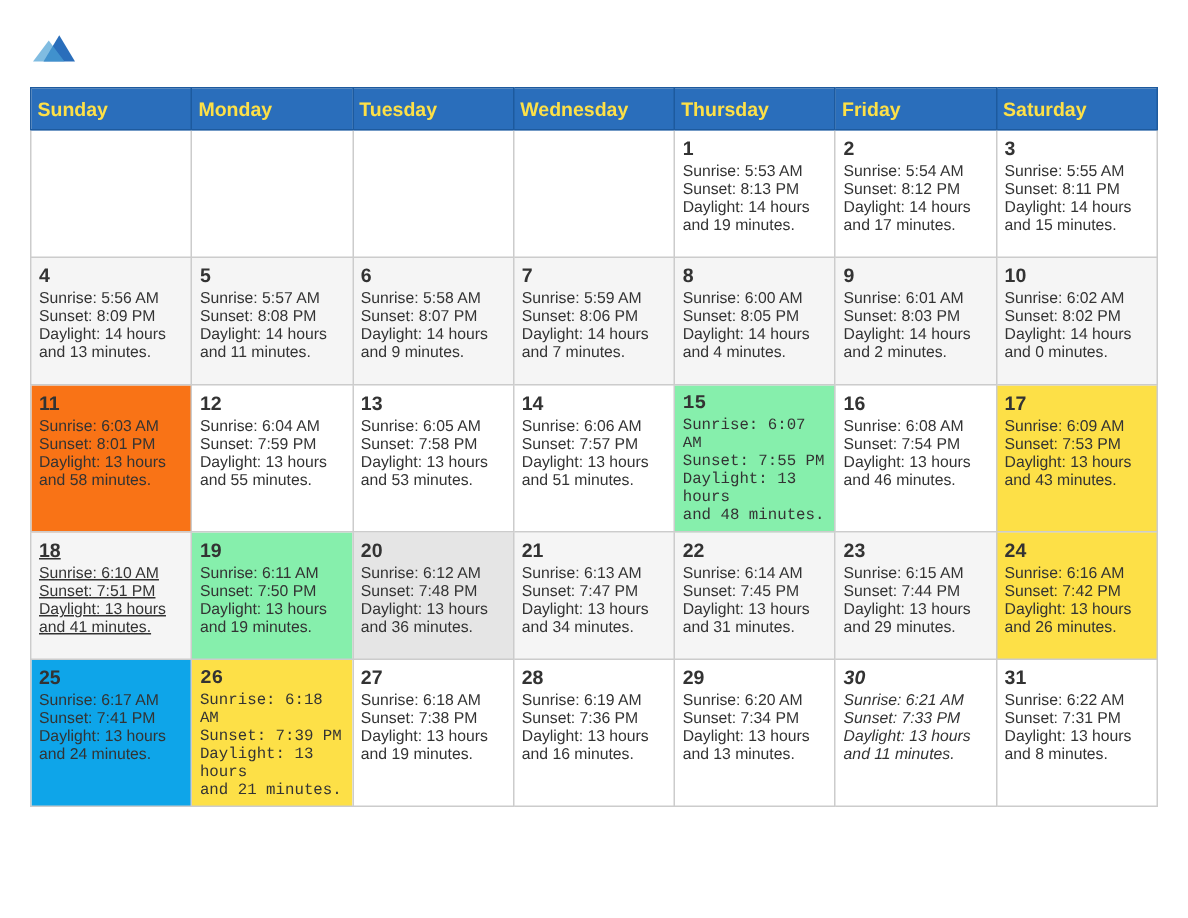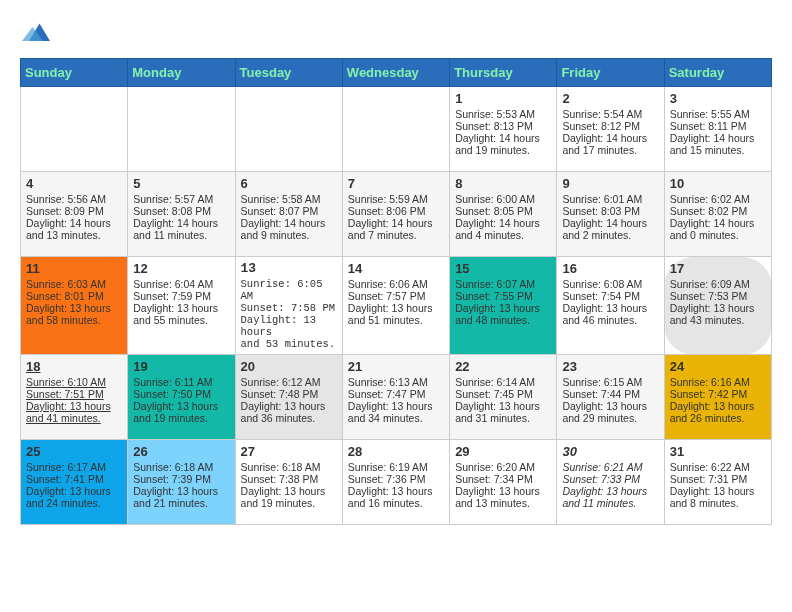--- a/index.html
+++ b/index.html
@@ -42,21 +42,21 @@
       font-size: 15px;
       color: #444;
     }
     .calendar {
       width: 100%;
       border-collapse: collapse;
       border: 1px solid #ccc;
     }
     .calendar th {
       background-color: #2a6ebb;
-      color: #86efac;
+      color: #fde047;
       font-size: 13px;
       font-weight: bold;
       padding: 6px 4px;
       text-align: left;
       border: 1px solid #1d5a9e;
     }
     .calendar td {
       border: 1px solid #ccc;
       vertical-align: top;
       padding: 4px 5px;
@@ -200,65 +200,65 @@
             <div>Daylight: 13 hours</div>
             <div>and 58 minutes.</div>
           </td>
           <td style="background: rgb(255, 255, 255); margin-left: 30px;">
             <span class="day-num">12</span>
             <div>Sunrise: 6:04 AM</div>
             <div>Sunset: 7:59 PM</div>
             <div>Daylight: 13 hours</div>
             <div>and 55 minutes.</div>
           </td>
-          <td style="background: rgb(255, 255, 255); font-family: Liberation Mono, monospace;">
+          <td style="background: rgb(255, 255, 255);">
             <span class="day-num">13</span>
             <div>Sunrise: 6:05 AM</div>
             <div>Sunset: 7:58 PM</div>
             <div>Daylight: 13 hours</div>
             <div>and 53 minutes.</div>
           </td>
           <td style="background: rgb(255, 255, 255);">
             <span class="day-num">14</span>
             <div>Sunrise: 6:06 AM</div>
             <div>Sunset: 7:57 PM</div>
             <div>Daylight: 13 hours</div>
             <div>and 51 minutes.</div>
           </td>
-          <td style="background: #14b8a6;">
+          <td style="background: #86efac; font-family: Liberation Mono, monospace;">
             <span class="day-num">15</span>
             <div>Sunrise: 6:07 AM</div>
             <div>Sunset: 7:55 PM</div>
             <div>Daylight: 13 hours</div>
             <div>and 48 minutes.</div>
           </td>
           <td style="background: rgb(255, 255, 255);">
             <span class="day-num">16</span>
             <div>Sunrise: 6:08 AM</div>
             <div>Sunset: 7:54 PM</div>
             <div>Daylight: 13 hours</div>
             <div>and 46 minutes.</div>
           </td>
-          <td style="background: #e5e5e5; border-radius: 30px;">
+          <td style="background: #fde047;">
             <span class="day-num">17</span>
             <div>Sunrise: 6:09 AM</div>
             <div>Sunset: 7:53 PM</div>
             <div>Daylight: 13 hours</div>
             <div>and 43 minutes.</div>
           </td>
         </tr>
         <tr>
           <td style="background: rgb(245, 245, 245); text-decoration: underline;">
             <span class="day-num">18</span>
             <div>Sunrise: 6:10 AM</div>
             <div>Sunset: 7:51 PM</div>
             <div>Daylight: 13 hours</div>
             <div>and 41 minutes.</div>
           </td>
-          <td style="background: #14b8a6; margin-top: 32px;">
+          <td style="background: #86efac; margin-top: 32px;">
             <span class="day-num">19</span>
             <div>Sunrise: 6:11 AM</div>
             <div>Sunset: 7:50 PM</div>
             <div>Daylight: 13 hours</div>
             <div>and 19 minutes.</div>
           </td>
           <td style="background: #e5e5e5;">
             <span class="day-num">20</span>
             <div>Sunrise: 6:12 AM</div>
             <div>Sunset: 7:48 PM</div>
@@ -279,37 +279,37 @@
             <div>Daylight: 13 hours</div>
             <div>and 31 minutes.</div>
           </td>
           <td style="background: rgb(245, 245, 245);">
             <span class="day-num">23</span>
             <div>Sunrise: 6:15 AM</div>
             <div>Sunset: 7:44 PM</div>
             <div>Daylight: 13 hours</div>
             <div>and 29 minutes.</div>
           </td>
-          <td style="background: #eab308;">
+          <td style="background: #fde047;">
             <span class="day-num">24</span>
             <div>Sunrise: 6:16 AM</div>
             <div>Sunset: 7:42 PM</div>
             <div>Daylight: 13 hours</div>
             <div>and 26 minutes.</div>
           </td>
         </tr>
         <tr>
           <td style="background: #0ea5e9;">
             <span class="day-num">25</span>
             <div>Sunrise: 6:17 AM</div>
             <div>Sunset: 7:41 PM</div>
             <div>Daylight: 13 hours</div>
             <div>and 24 minutes.</div>
           </td>
-          <td style="background: #7dd3fc;">
+          <td style="background: #fde047; font-family: Liberation Mono, monospace;">
             <span class="day-num">26</span>
             <div>Sunrise: 6:18 AM</div>
             <div>Sunset: 7:39 PM</div>
             <div>Daylight: 13 hours</div>
             <div>and 21 minutes.</div>
           </td>
           <td style="background: rgb(255, 255, 255);">
             <span class="day-num">27</span>
             <div>Sunrise: 6:18 AM</div>
             <div>Sunset: 7:38 PM</div>

